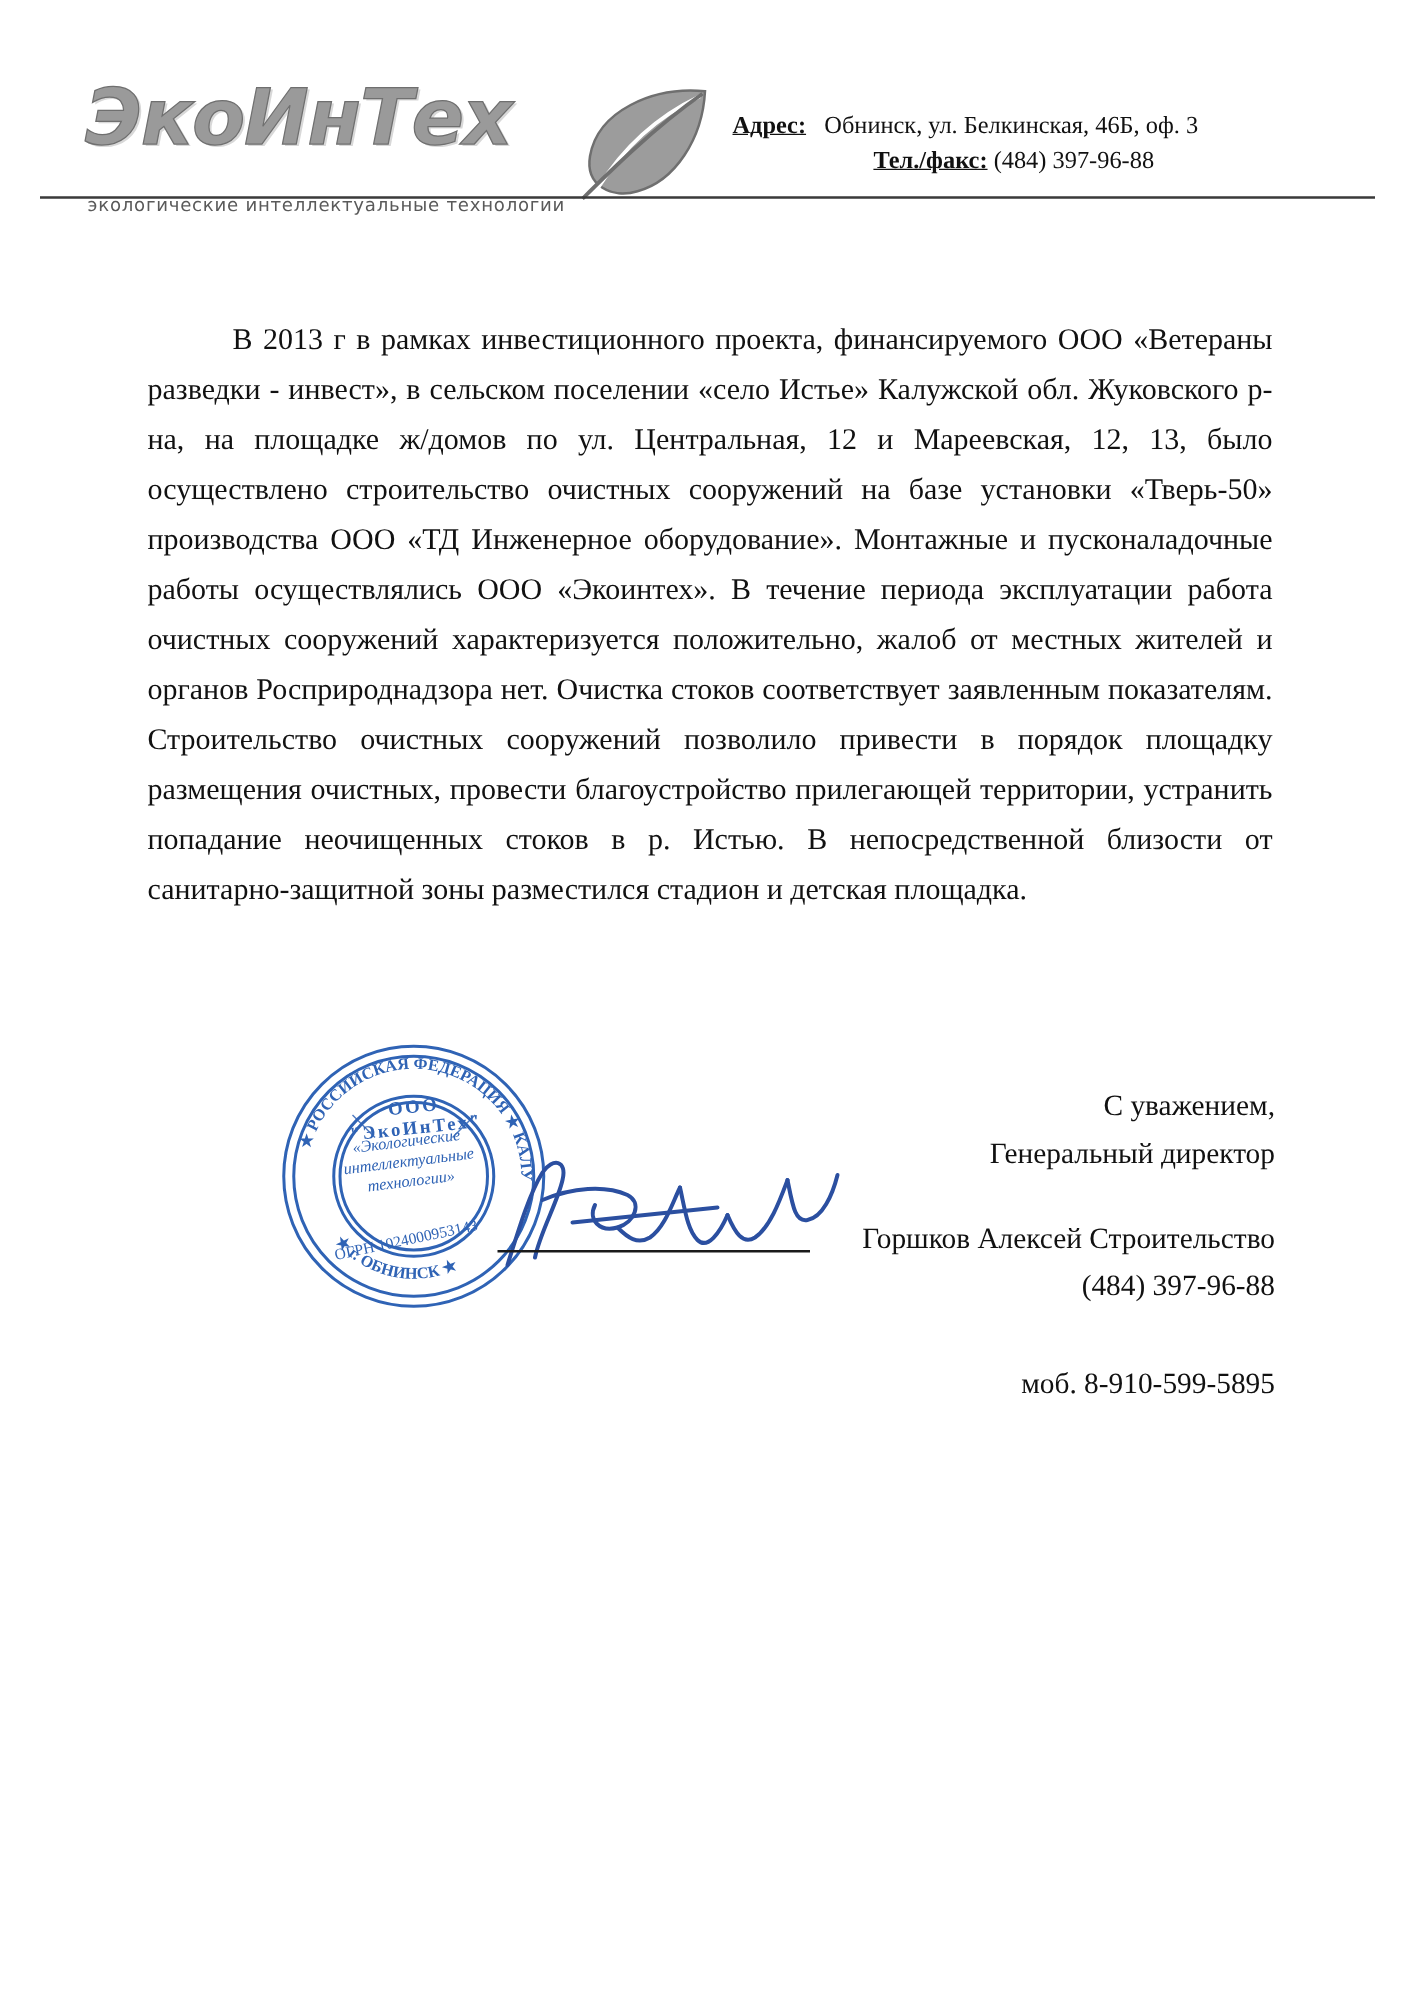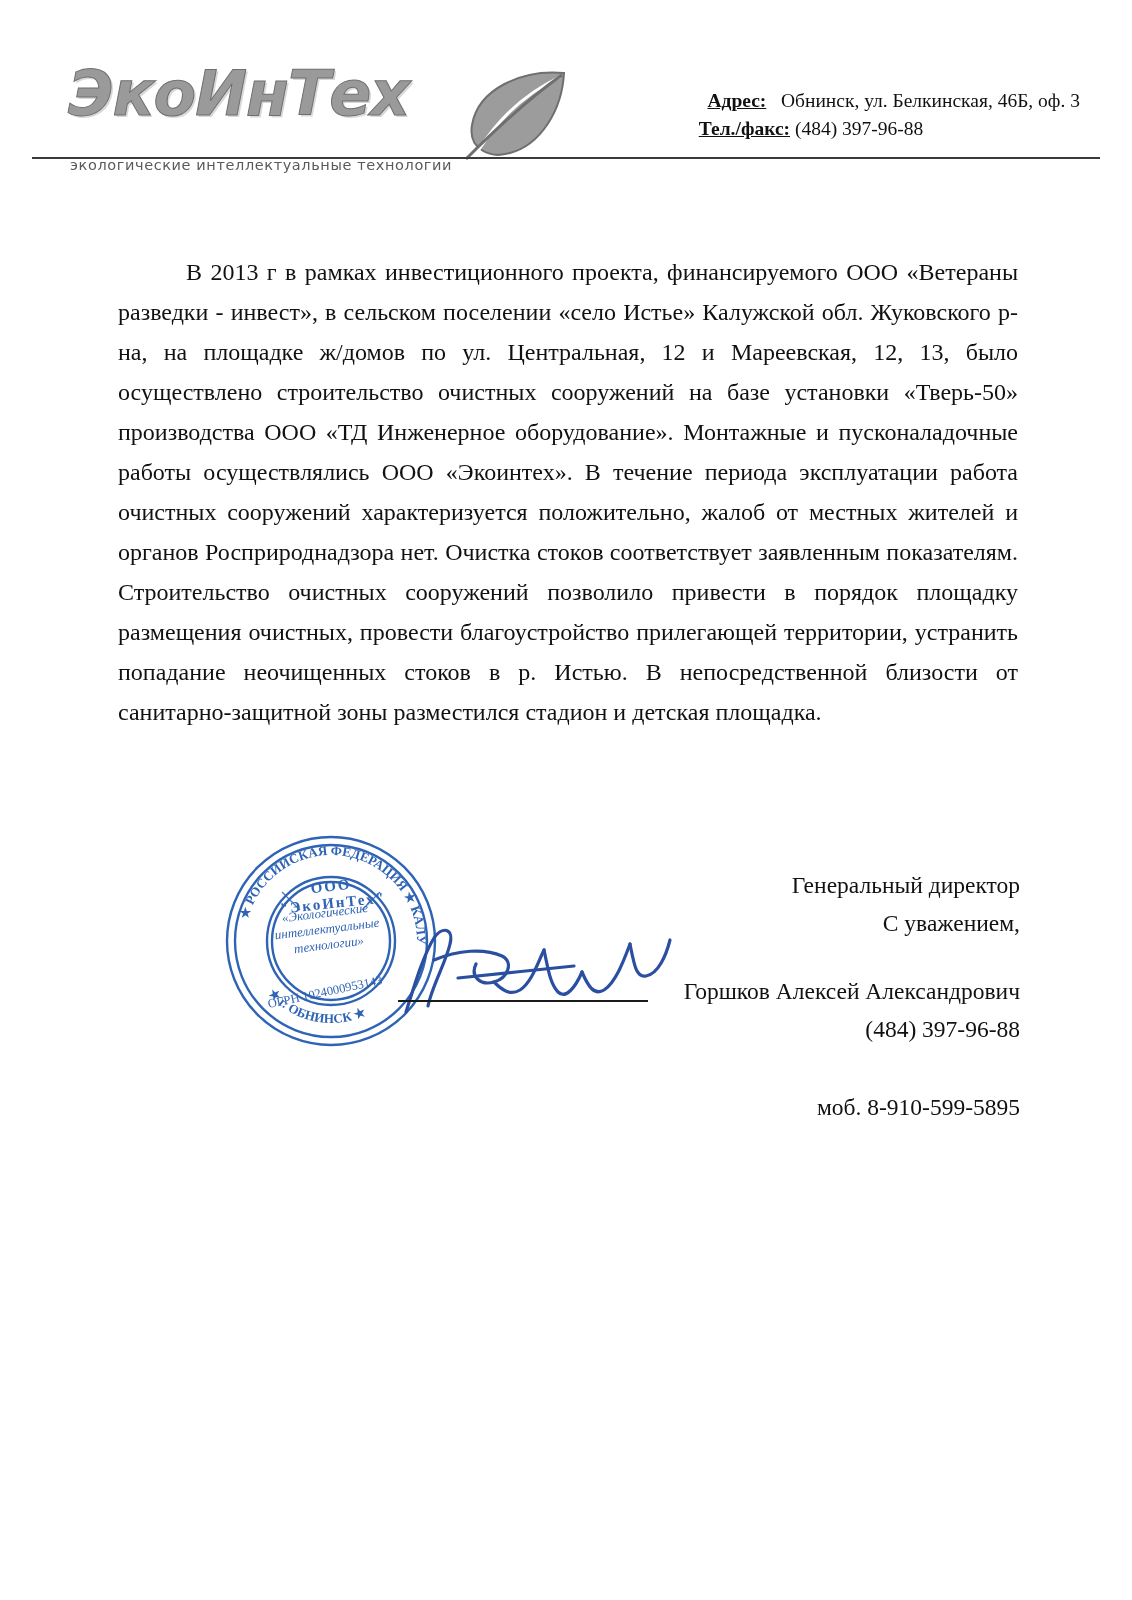--- a/index.html
+++ b/index.html
@@ -73,21 +73,21 @@
     line-height: 1.42;
     color: #111;
   }
   .contacts .line {
     white-space: nowrap;
   }
   .contacts .lbl {
     font-weight: bold;
     text-decoration: underline;
   }
-  .c-addr { text-align: right; padding-left: 37px; }
+  .c-addr { text-align: left; padding-left: 26px; }
   .c-tel  { text-align: center; padding-right: 18px;}
   .c-mail { text-align: center; }
 
   .rule {
     position: absolute;
     left: 32px;
     top: 157px;
     width: 1068px;
     height: 2px;
     background: #3a3a3a;
@@ -276,18 +276,18 @@
     <path d="M146 30 C 150 48, 152 64, 160 72 C 168 80, 178 66, 184 52"></path>
     <path d="M184 52 C 190 66, 196 76, 206 70 C 218 62, 226 40, 232 24"></path>
     <path d="M232 24 C 236 44, 238 58, 248 56 C 260 54, 268 36, 272 20"></path>
     <path d="M60 58 C 96 54, 140 50, 176 46"></path>
   </g>
 </svg>
 
 <div class="sig-line"></div>
 
 <div class="signoff">
+  <div>С уважением,</div>
   <div>Генеральный директор</div>
-  <div>С уважением,</div>
 </div>
-<div class="sig-name">Горшков Алексей Александрович</div>
+<div class="sig-name">Горшков Алексей Строительство</div>
 <div class="sig-phone">(484) 397-96-88</div>
 <div class="sig-mob">моб. 8-910-599-5895</div>
 
 </body></html>

